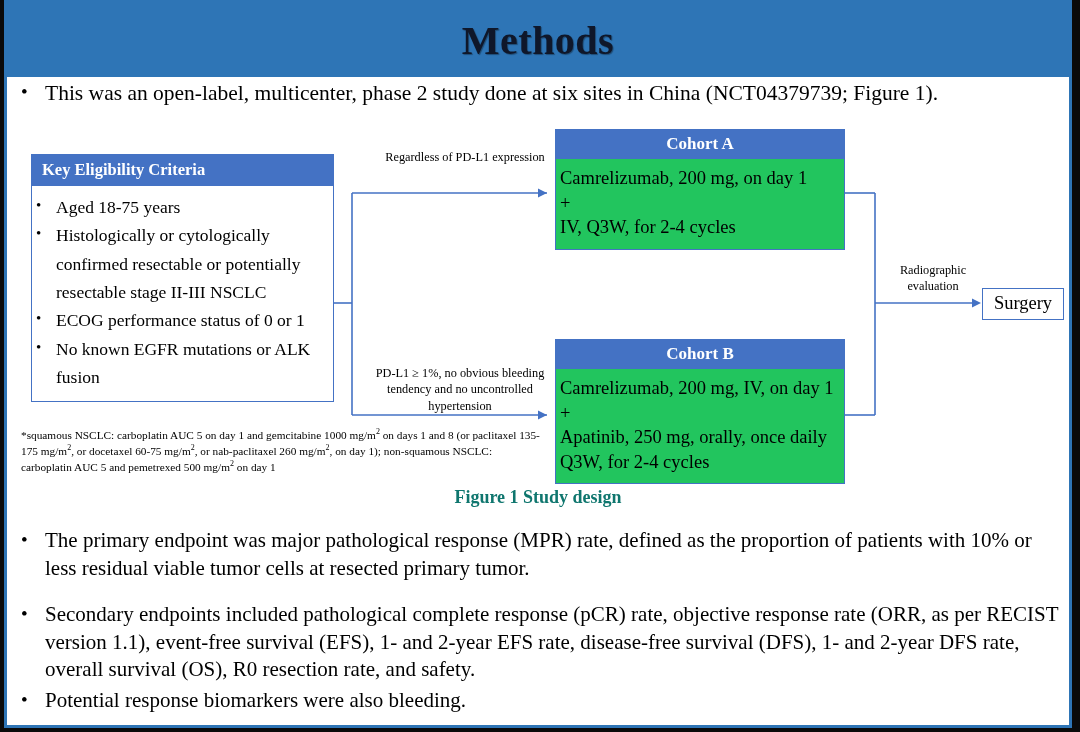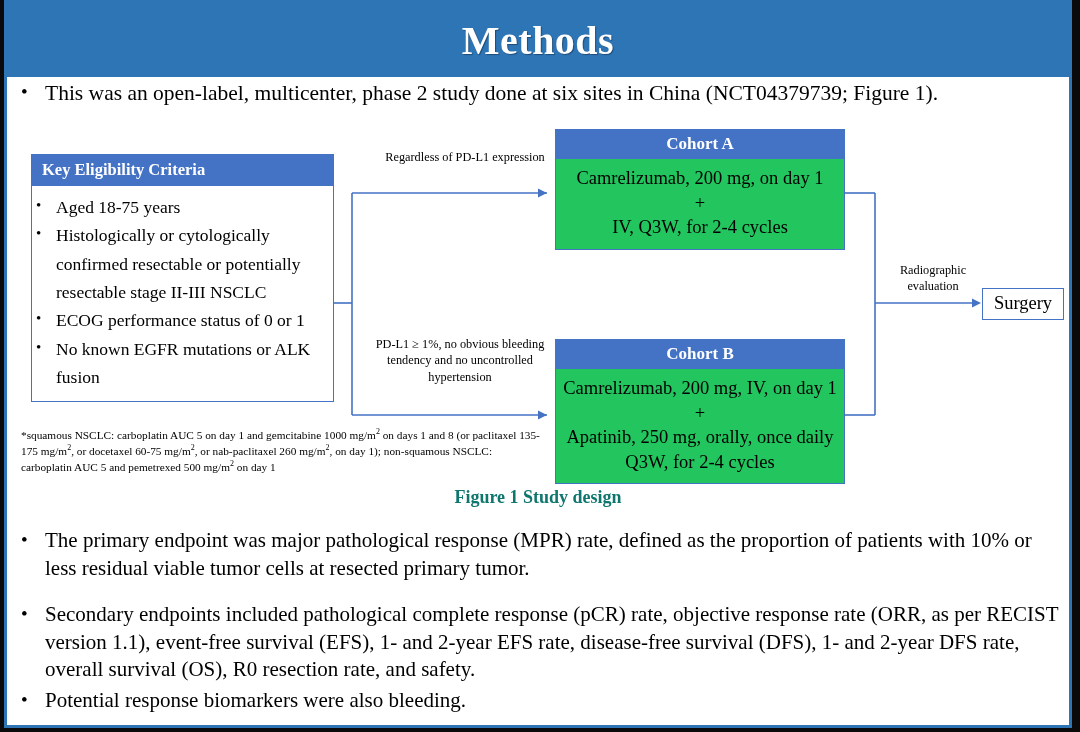--- a/index.html
+++ b/index.html
@@ -15,21 +15,21 @@
     border:3px solid #2E75B6;
     box-sizing:border-box;
     overflow:hidden;
   }
   .title-bar{
     position:absolute;left:0px;top:0px;width:1062px;height:74px;
     background:#2E75B6;
     display:flex;align-items:center;justify-content:center;
   }
   .title-bar .title{
-    color:#ffffff;
+    color:#0f172a;
     font-family:"Liberation Serif","DejaVu Serif",serif;
     font-weight:bold;
     font-size:40px;
     letter-spacing:0.5px;
     text-shadow:1px 1px 1px rgba(0,0,0,.35);
   }
 
   
   .bullet{
     position:absolute;
@@ -107,40 +107,40 @@
   .cohort-head{
     background:#4472C4;
     color:#fff;
     font-weight:bold;
     font-size:17px;
     text-align:center;
     padding:4px 0 5px 0;
     font-family:"Liberation Serif","DejaVu Serif",serif;
   }
   .cohort-body{
-    text-align:center;
+    text-align:left;
     font-size:18.5px;
     line-height:1.33;
     padding:7px 4px 9px 4px;
     color:#000;
   }
   #cohort-a{ left:548px; top:14px; }
   #cohort-b{ left:548px; top:224px; }
 
   
   .conn-label{
     position:absolute;
     text-align:center;
     font-size:12.3px;
     line-height:1.33;
     color:#000;
     font-family:"Liberation Serif","DejaVu Serif",serif;
   }
   #label-regardless{ left:372px; top:34px; width:172px; }
-  #label-pdl1{ left:358px; top:221px; width:190px; }
+  #label-pdl1{ left:358px; top:250px; width:190px; }
   #label-radio{ left:876px; top:147px; width:100px; }
 
   
   #surgery-box{
     position:absolute;left:975px;top:173px;width:82px;
     border:1px solid #4472C4;
     box-sizing:border-box;
     background:#fff;
     text-align:center;
     font-size:18.5px;

